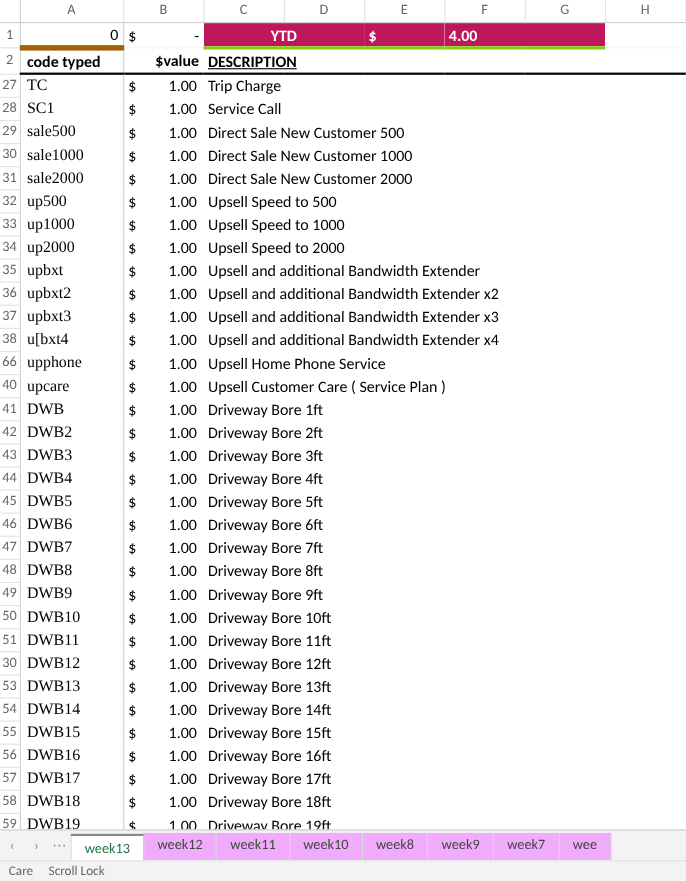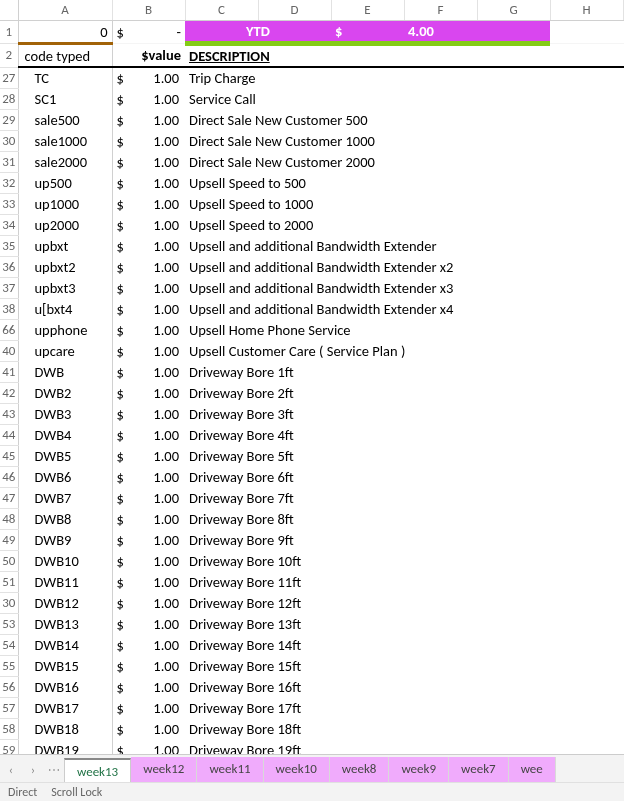--- a/index.html
+++ b/index.html
@@ -75,32 +75,32 @@
     padding: 0 4px;
     border-bottom: 1px solid #f5f5f5;
   }
   tr.r1 td.cell { }
   tr.r1 td.cellA { text-align:right; border-right:1px solid #d0d0d0;}
   tr.r1 td.cellB {
     text-align:right;
   }
   
   td.blackbar {
-    background:#d946ef;
+    background:#be185d;
     color:#fff;
     font-weight:bold;
     padding:0 4px;
-    border-bottom:5px solid #84cc16;
+    border-bottom:3px solid #84cc16;
   }
 
   
   tr.r2 td.cellA {
-    font-weight:normal;
+    font-weight:bold;
     padding-left:6px;
-    border-top:3px solid #a16207;
+    border-top:5px solid #a16207;
     border-bottom:2px solid #000;
     border-right:1px solid #d0d0d0;
   }
   tr.r2 td.cellB {
     font-weight:bold;
     padding-left:4px;
     border-top:1px solid #888;
     border-bottom:2px solid #000;
     text-align:right;
   }
@@ -110,21 +110,21 @@
     border-top:1px solid #888;
     border-bottom:2px solid #000;
     padding-left:4px;
   }
   tr.r2 td.cellRest {
     border-top:1px solid #888;
     border-bottom:2px solid #000;
   }
 
   
-  tr.body td.cellA { padding-left:16px; border-right:1px solid #d0d0d0;}
+  tr.body td.cellA { padding-left:6px; border-right:1px solid #d0d0d0;font-family:Liberation Serif, serif;}
   tr.body td.cellB {
     text-align:left;
     padding:0 6px 0 4px;
   }
   tr.body td.cellB .curr-wrap {
     display:flex; justify-content:space-between;
   }
   tr.body td.cellC { padding-left:4px;}
   tr.body td.cell { border-bottom: none; }
 
@@ -642,15 +642,15 @@
       <div class="tab">week11</div>
       <div class="tab">week10</div>
       <div class="tab">week8</div>
       <div class="tab">week9</div>
       <div class="tab">week7</div>
       <div class="tab">wee</div>
     </div>
 </div>
 
 <div class="statusbar">
-  <span>Direct</span>
+  <span>Care</span>
   <span>Scroll Lock</span>
 </div>
 
 </body></html>

